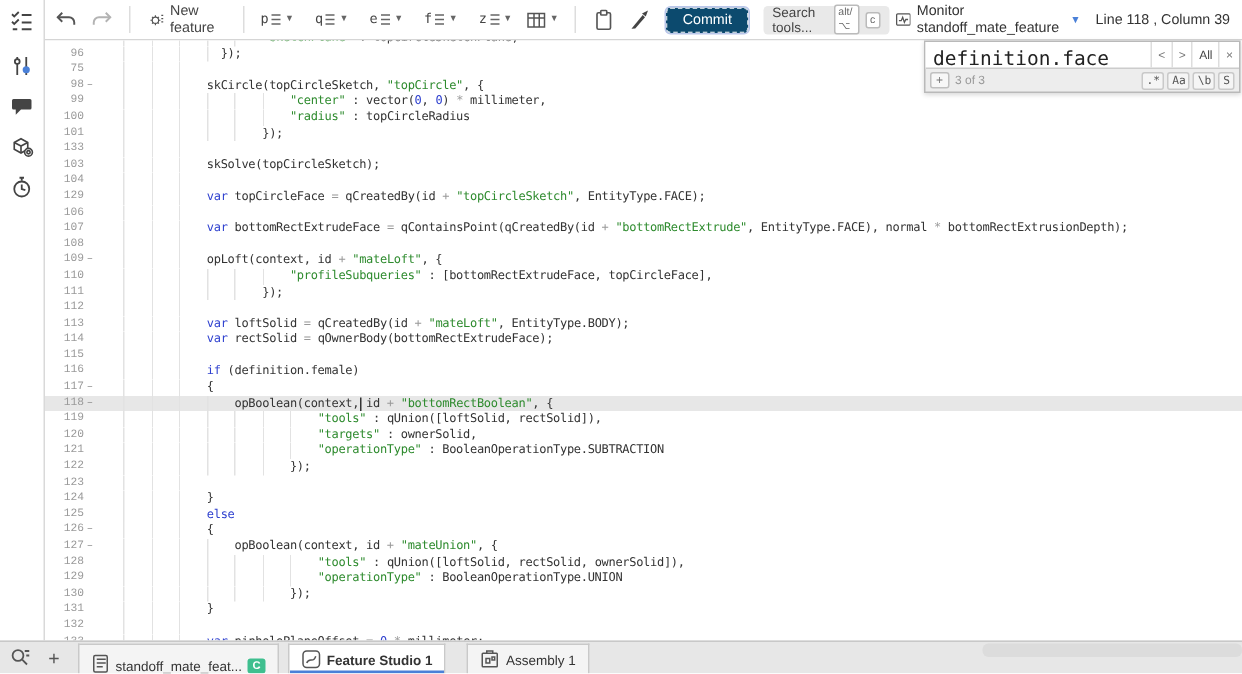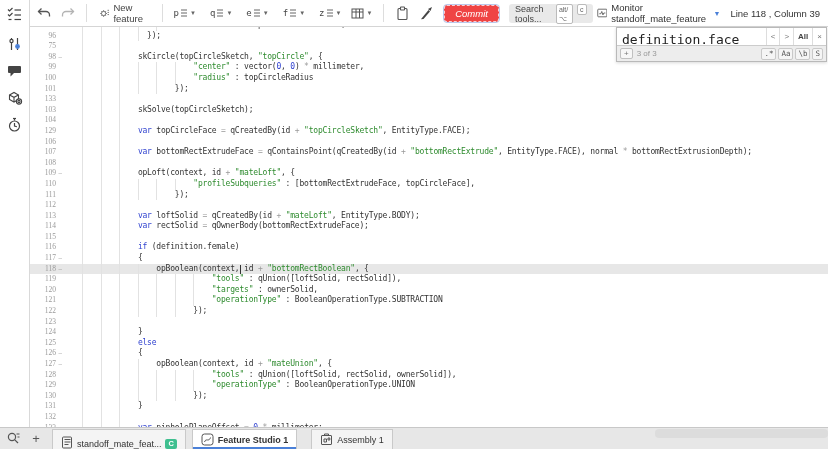--- a/index.html
+++ b/index.html
@@ -13,51 +13,51 @@
   .sidebar .sicon:first-child { margin-top:3px; margin-bottom:3px; }
 
   
   .toolbar { position:absolute; left:30px; right:0; top:0; height:27px; background:#fff; border-bottom:1px solid #d5d5d5; display:flex; align-items:center; padding:0 8px 0 4px; gap:4px; }
   .tbtn { display:flex; align-items:center; justify-content:center; height:22px; min-width:20px; padding:0 2px; border-radius:2px; cursor:pointer; }
   .tsep { width:1px; height:18px; background:#ddd; margin:0 4px; }
   .newfeature { display:flex; align-items:center; gap:4px; font-size:9.5px; color:#444; cursor:pointer; padding:0 4px; }
   .ddbtn { display:flex; align-items:center; gap:1px; font-size:9.5px; color:#444; cursor:pointer; padding:0 3px; height:22px; }
   .ddbtn .ltr { font-family:"DejaVu Sans Mono", monospace; font-size:9px; color:#444; }
   .caret-down { font-size:6px; color:#666; margin-left:1px; }
-  .commit { background:#ef4444; color:#fff; border:1px dashed rgba(255,255,255,.75); outline:1px solid #b9c6ea; border-radius:3px; font-size:9.5px; padding:2px 10px; margin:0 6px 0 4px; cursor:pointer;font-style:italic; }
-  .searchtools { background:#e9e9e9; border-radius:3px; height:19px; display:flex; align-items:flex-start; padding:0 6px; gap:4px; font-size:9px; color:#444; cursor:text; }
+  .commit { background:#0c4a6e; color:#fff; border:1px dashed rgba(255,255,255,.75); outline:1px solid #b9c6ea; border-radius:3px; font-size:9.5px; padding:2px 10px; margin:0 6px 0 4px; cursor:pointer; }
+  .searchtools { background:#e9e9e9; border-radius:3px; height:19px; display:flex; align-items:center; padding:0 6px; gap:4px; font-size:9px; color:#444; cursor:text; }
   .keybadge { background:#fff; border:1px solid #bbb; border-radius:2px; font-size:7px; color:#666; padding:0px 2px; line-height:9px; }
   .tb-right { margin-left:auto; display:flex; align-items:center; gap:6px; }
   .monitor { display:flex; align-items:center; gap:4px; font-size:9.5px; color:#333; cursor:pointer; }
   .mcaret { color:#4a80d8; font-size:7px; }
   .cursorpos { font-size:9.5px; color:#333; margin-left:4px; white-space:nowrap; }
 
   
   .editor { position:absolute; left:30px; top:27px; right:0; bottom:22px; background:#fff; overflow:hidden; }
   .code-scroll { position:absolute; left:0; right:0; top:-7px; }
   .row { position:relative; display:flex; height:10.6px; line-height:10.6px; white-space:pre; }
   .row.cur { background:#e7e7e7; }
-  .gut { flex:0 0 32px; font-family:Liberation Serif, serif; font-size:7.5px; color:#9a9a9a; text-align:right; padding-right:6px; position:relative; }
+  .gut { flex:0 0 32px; font-family:Liberation Mono, monospace; font-size:7.5px; color:#9a9a9a; text-align:right; padding-right:6px; position:relative; }
   .fold { position:absolute; right:0px; top:0; width:6px; color:#888; font-size:7px; }
   .codeln { font-family:"DejaVu Sans Mono", monospace; font-size:8px; letter-spacing:-0.2px; color:#333; padding-left:2px; white-space:pre; }
   .iv { display:inline-block; white-space:pre; }
   .iv.g { box-shadow:inset 1px 0 0 #e2e2e2; }
   .kw { color:#2f41cf; }
   .num { color:#2f41cf; }
   .str { color:#2e8b2e; }
   .op { color:#999; }
   .caret { position:absolute; top:1px; width:1px; height:9px; background:#333; }
 
   
   .findpanel { position:absolute; top:27px; right:1px; width:211px; border:1px solid #b9b9b9; background:#ededed; box-shadow:0 1px 3px rgba(0,0,0,.15); z-index:5; }
   .find-row1 { display:flex; align-items:stretch; background:#fff; border-bottom:1px solid #ccc; height:18px; }
   .find-query { flex:1; font-family:"DejaVu Sans Mono", monospace; font-size:13px; color:#222; padding:4px 0 0 5px; white-space:nowrap; overflow:hidden; }
   .find-nav { display:flex; align-items:center; font-size:8px; color:#777; }
   .find-nav > div { padding:0 4px; border-left:1px solid #ddd; height:100%; display:flex; align-items:center; cursor:pointer; }
-  .find-nav .all { color:#444;font-weight:bold; }
+  .find-nav .all { color:#444; }
   .find-row2 { display:flex; align-items:center; height:15px; padding:0 3px; font-size:8px; color:#999; gap:4px; }
   .find-add { border:1px solid #c0c0c0; background:#f7f7f7; color:#777; font-size:8px; line-height:9px; padding:0 3px; border-radius:2px; cursor:pointer; }
   .find-opts { margin-left:auto; display:flex; gap:2px; }
   .find-opts span { border:1px solid #c9c9c9; background:#f5f5f5; color:#555; font-size:7.5px; padding:0 2px; line-height:10px; border-radius:2px; cursor:pointer; font-family:"DejaVu Sans Mono", monospace; }
 
   
   .tabsbar { position:absolute; left:0; right:0; bottom:0; height:22px; background:#e7e7e7; border-top:1px solid #c8c8c8; display:flex; align-items:stretch; }
   .tb-icon { width:26px; display:flex; align-items:center; justify-content:center; cursor:pointer; }
   .tb-plus { width:20px; display:flex; align-items:center; justify-content:center; font-size:13px; color:#555; cursor:pointer; }
   .tab { display:flex; align-items:center; gap:4px; padding:0 8px; font-size:9px; color:#333; cursor:pointer; border:1px solid #c9c9c9; border-bottom:none; background:#f4f4f4; margin-top:1px; white-space:nowrap; }

